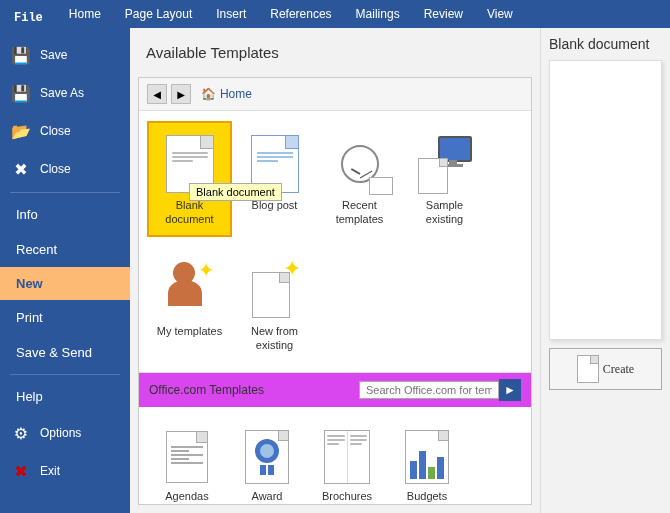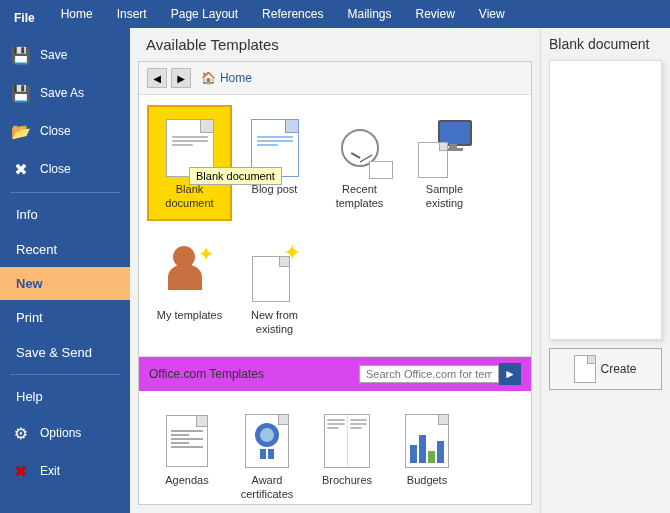--- a/index.html
+++ b/index.html
@@ -3,38 +3,38 @@
   <meta charset="utf-8">
   <style>
     * { box-sizing: border-box; margin: 0; padding: 0; }
     body { font-family: 'Segoe UI', Arial, sans-serif; font-size: 12px; background: #fff; width: 670px; height: 513px; overflow: hidden; }
 
     
     .ribbon { display: flex; flex-direction: column; }
     .ribbon-tabs { display: flex; align-items: stretch; background: #2b579a; height: 28px; }
     .ribbon-tab { padding: 6px 12px; color: #fff; font-size: 12px; cursor: pointer; display: flex; align-items: center; }
     .ribbon-tab.active { background: #fff; color: #000; }
-    .ribbon-tab.file { background: #2b579a; color: #fff; font-weight: bold; padding: 18px 14px; }
+    .ribbon-tab.file { background: #2b579a; color: #fff; font-weight: bold; padding: 18px 14px; font-family: Liberation Mono, monospace; }
     .ribbon-tab.file.active { background: #2b579a; }
 
     
     .main-layout { display: flex; height: calc(513px - 28px); }
 
     
     .sidebar { width: 130px; background: #2b579a; display: flex; flex-direction: column; padding-top: 8px; }
     .sidebar-item { padding: 9px 16px; color: #fff; cursor: pointer; font-size: 13px; }
     .sidebar-item.active { background: #fdba74; color: #2b579a; font-weight: bold; }
     .sidebar-item-with-icon { display: flex; align-items: center; gap: 8px; padding: 8px 10px; color: #fff; cursor: pointer; font-size: 12px; }
     .sidebar-item-with-icon .icon-box { width: 22px; height: 22px; display: flex; align-items: center; justify-content: center; font-size: 16px; }
     .sidebar-spacer { height: 1px; background: rgba(255,255,255,0.2); margin: 4px 10px; }
     .sidebar-section-label { padding: 10px 16px; color: #fff; font-size: 13px; cursor: pointer; }
 
     
     .content-area { flex: 1; background: #f2f2f2; display: flex; flex-direction: column; overflow: hidden; }
-    .content-header { padding: 8px 16px; font-size: 15px; color: #333; font-weight: normal; }
+    .content-header { padding: 16px 16px; font-size: 15px; color: #333; font-weight: normal; }
 
     
     .templates-panel { flex: 1; background: #fff; margin: 0 8px 8px 8px; border: 1px solid #ccc; display: flex; flex-direction: column; overflow: hidden; }
     .templates-nav { display: flex; align-items: center; gap: 4px; padding: 6px 8px; border-bottom: 1px solid #ddd; background: #f5f5f5; }
     .nav-btn { width: 20px; height: 20px; background: #e0e0e0; border: 1px solid #bbb; cursor: pointer; display: flex; align-items: center; justify-content: center; font-size: 10px; }
     .home-btn { display: flex; align-items: center; gap: 4px; padding: 2px 6px; background: transparent; border: none; cursor: pointer; font-size: 12px; color: #2b579a; }
 
     .templates-scroll { flex: 1; overflow-y: auto; overflow-x: hidden; position: relative; }
     .templates-scroll::-webkit-scrollbar { width: 14px; }
     .templates-scroll::-webkit-scrollbar-track { background: #f0f0f0; border: 1px solid #ccc; }
@@ -80,36 +80,36 @@
     .agenda-doc { width: 42px; height: 52px; background: #fff; border: 1px solid #aaa; position: relative; }
     .agenda-doc::before { content: ''; position: absolute; top: 0; right: 0; width: 10px; height: 10px; background: #e0e0e0; border-left: 1px solid #aaa; border-bottom: 1px solid #aaa; }
     .agenda-lines { padding: 12px 4px 4px; }
     .agenda-line { height: 2px; background: #aaa; margin: 2px 0; }
     .agenda-line.short { width: 55%; }
 
     
     .right-panel { width: 130px; background: #f2f2f2; display: flex; flex-direction: column; padding: 8px; border-left: 1px solid #ddd; }
     .right-panel-title { font-size: 14px; color: #333; margin-bottom: 8px; font-weight: normal; }
     .blank-preview { flex: 1; background: #fff; border: 1px solid #ddd; margin-bottom: 8px; max-height: 280px; box-shadow: 2px 2px 4px rgba(0,0,0,0.1); }
-    .create-btn { padding: 6px 14px; background: #f5f5f5; border: 1px solid #aaa; cursor: pointer; font-size: 12px; color: #333; display: flex; align-items: center; justify-content: center; gap: 4px; width: 100%; }
+    .create-btn { padding: 6px 14px; background: #f5f5f5; border: 1px solid #aaa; cursor: pointer; font-size: 12px; color: #333; display: flex; align-items: center; justify-content: center; gap: 4px; width: 100%; font-family: Liberation Serif, serif; }
     .create-doc-icon { width: 22px; height: 28px; background: #fff; border: 1px solid #aaa; position: relative; display: inline-block; }
     .create-doc-icon::before { content: ''; position: absolute; top: 0; right: 0; width: 7px; height: 7px; background: #e0e0e0; border-left: 1px solid #aaa; border-bottom: 1px solid #aaa; }
 
     
     .tooltip { position: absolute; background: #ffffc0; border: 1px solid #aaa; padding: 2px 6px; font-size: 11px; white-space: nowrap; z-index: 100; pointer-events: none; }
   </style>
 </head>
 <body>
 
 <div class="ribbon">
   <div class="ribbon-tabs">
     <div class="ribbon-tab file active">File</div>
     <div class="ribbon-tab">Home</div>
+    <div class="ribbon-tab">Page Layout</div>
     <div class="ribbon-tab">Insert</div>
-    <div class="ribbon-tab">Page Layout</div>
     <div class="ribbon-tab">References</div>
     <div class="ribbon-tab">Mailings</div>
     <div class="ribbon-tab">Review</div>
     <div class="ribbon-tab">View</div>
   </div>
 </div>
 
 <div class="main-layout">
 
   <div class="sidebar">

